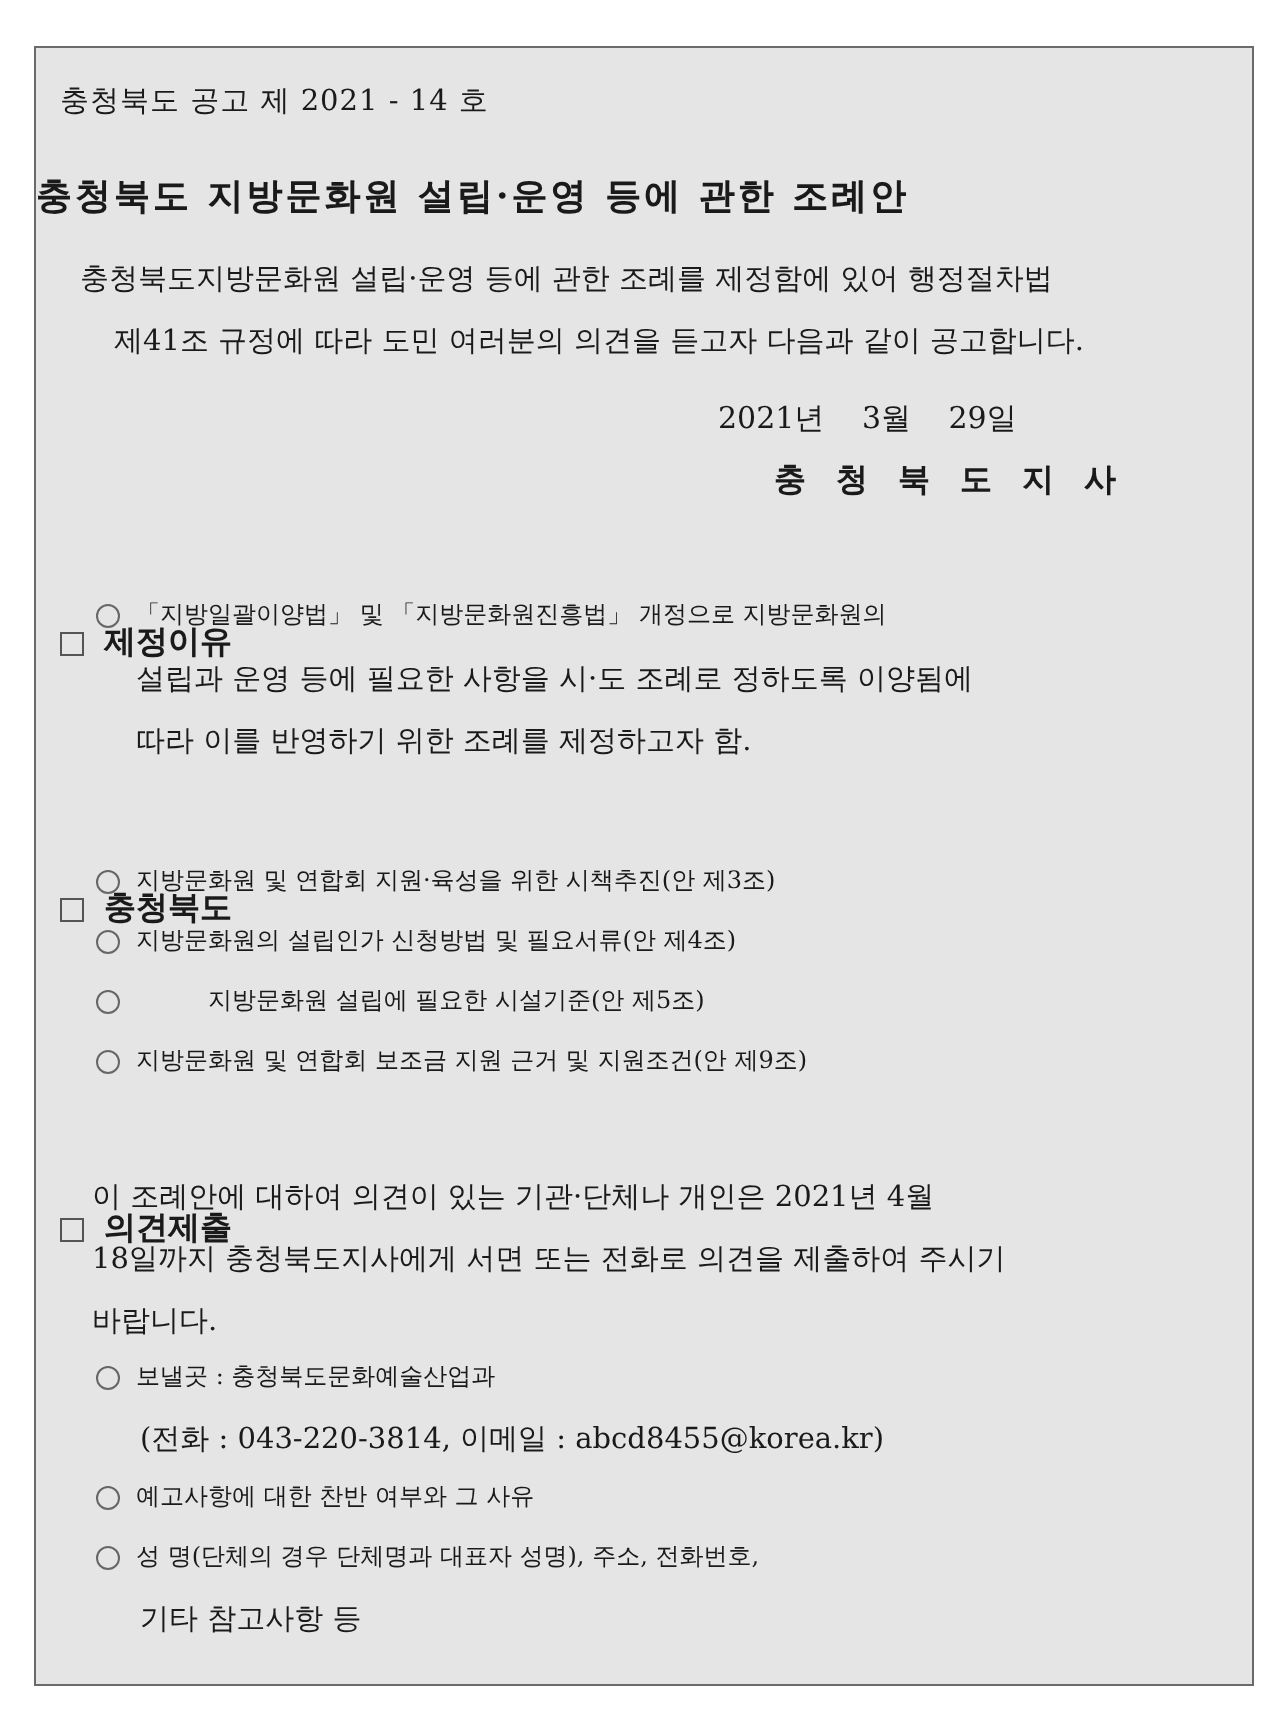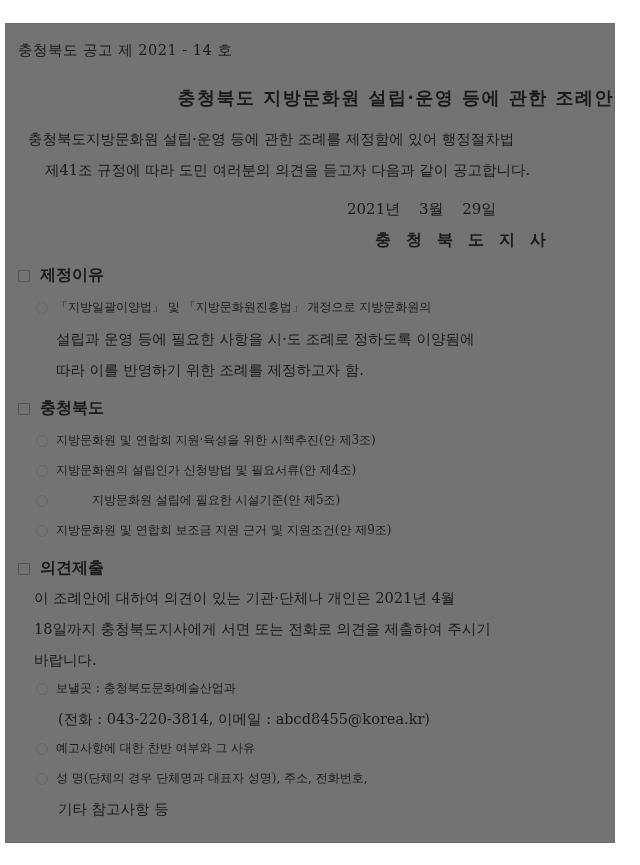--- a/index.html
+++ b/index.html
@@ -1,29 +1,29 @@
 <!DOCTYPE html>
 <html><head>
 <meta charset="utf-8">
 <style>
   html, body { margin: 0; padding: 0; background: #ffffff; }
   body { width: 640px; height: 865px; position: relative; overflow: hidden;
          font-family: "DejaVu Serif", "Liberation Serif", serif; color: #1a1a1a; }
-  .frame { position: absolute; left: 5px; top: 23px; width: 610px; height: 820px;
-           border: 1px solid #6a6a6a; box-sizing: border-box; background: #737373; }
+  .frame { position: absolute; left: 17px; top: 23px; width: 610px; height: 820px;
+           border: 1px solid #6a6a6a; box-sizing: border-box; background: #e5e5e5; }
   .abs { position: absolute; white-space: nowrap; }
   .notice-no { left: 12px; top: 17px; font-size: 14.5px; letter-spacing: 0.5px; }
-  .title { left: 0; width: 608px; top: 62px; text-align: right; font-size: 18px;
+  .title { left: 0; width: 608px; top: 62px; text-align: left; font-size: 18px;
            font-weight: bold; letter-spacing: 1.5px; }
   .intro { font-size: 14.5px; }
   .intro1 { left: 22px; top: 106px; }
   .intro2 { left: -1px; top: 137px; margin-left: 40px; }
   .date { left: 341px; top: 176px; font-size: 15px; word-spacing: 14px; }
   .governor { left: 340px; top: 206px; font-size: 16px; font-weight: bold; letter-spacing: 15px; margin-left: 29px; }
-  .section-head { font-size: 16px; font-weight: bold; display: flex; align-items: center; }
+  .section-head { font-size: 16px; font-weight: bold; display: flex; align-items: center; margin-top: 46px; }
   .sq { width: 12px; height: 12px; border: 1px solid #555; display: inline-block; margin-right: 10px; box-sizing: border-box; }
   .s1 { left: 12px; top: 241px; }
   .s2 { left: 12px; top: 374px; }
   .s3 { left: 12px; top: 534px; }
   .item { font-size: 12px; display: flex; align-items: center; }
   .circ { width: 12px; height: 12px; border: 1px solid #666; border-radius: 50%; display: inline-block;
           box-sizing: border-box; margin-right: 8px; flex: none; }
   .line { font-size: 14.5px; }
 </style>
 </head>

